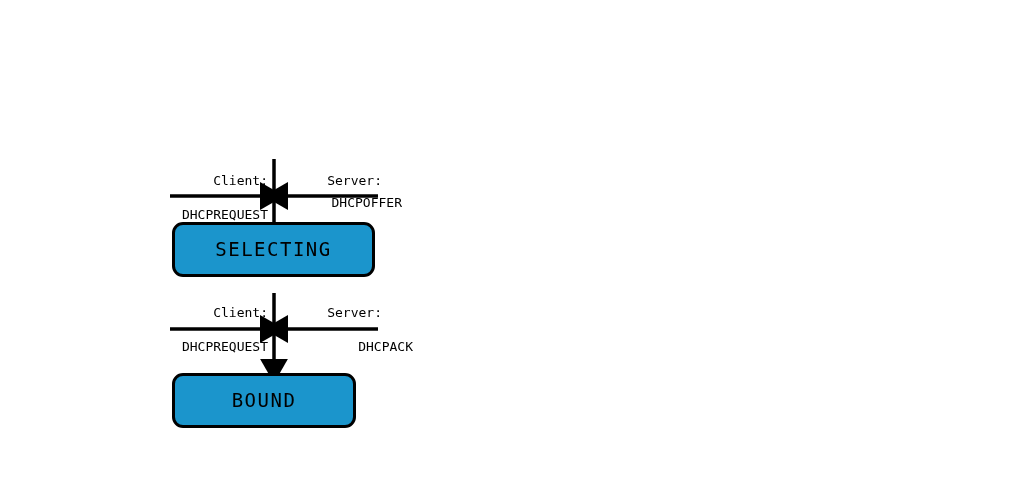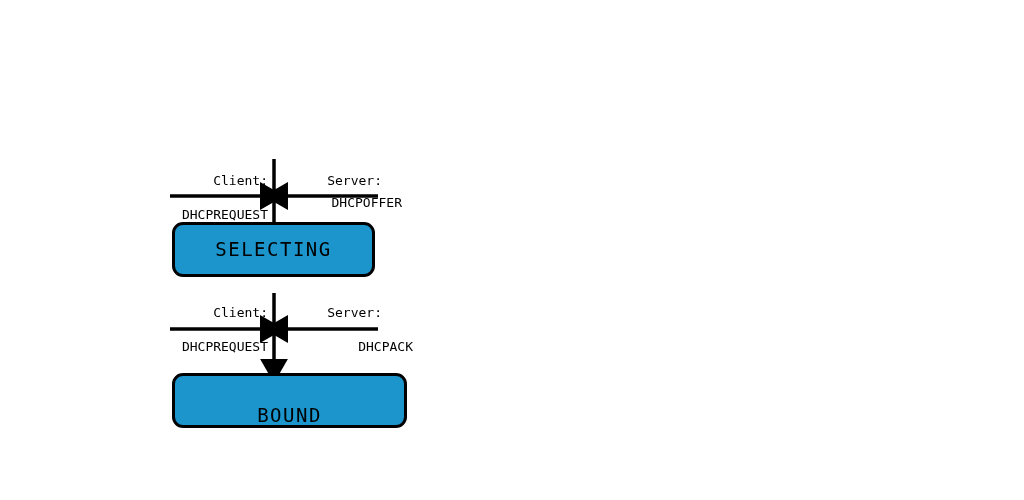--- a/index.html
+++ b/index.html
@@ -38,21 +38,21 @@
     font-size: 19px;
     font-weight: 400;
     letter-spacing: 1.5px;
     color: #000000;
     white-space: nowrap;
     line-height: 1;
   }
 
   #box-init      { left: 172px; top: 104px; width: 203px; height: 55px; }
   #box-selecting { left: 172px; top: 222px; width: 203px; height: 55px; }
-  #box-bound     { left: 172px; top: 373px; width: 235px; height: 55px; align-items: flex-end; }
+  #box-bound     { left: 172px; top: 373px; width: 184px; height: 55px; }
 
   
   .trans-label {
     position: absolute;
     font-family: "DejaVu Sans Mono", "Liberation Mono", monospace;
     font-size: 13px;
     color: #000000;
     white-space: nowrap;
     line-height: 1;
   }

